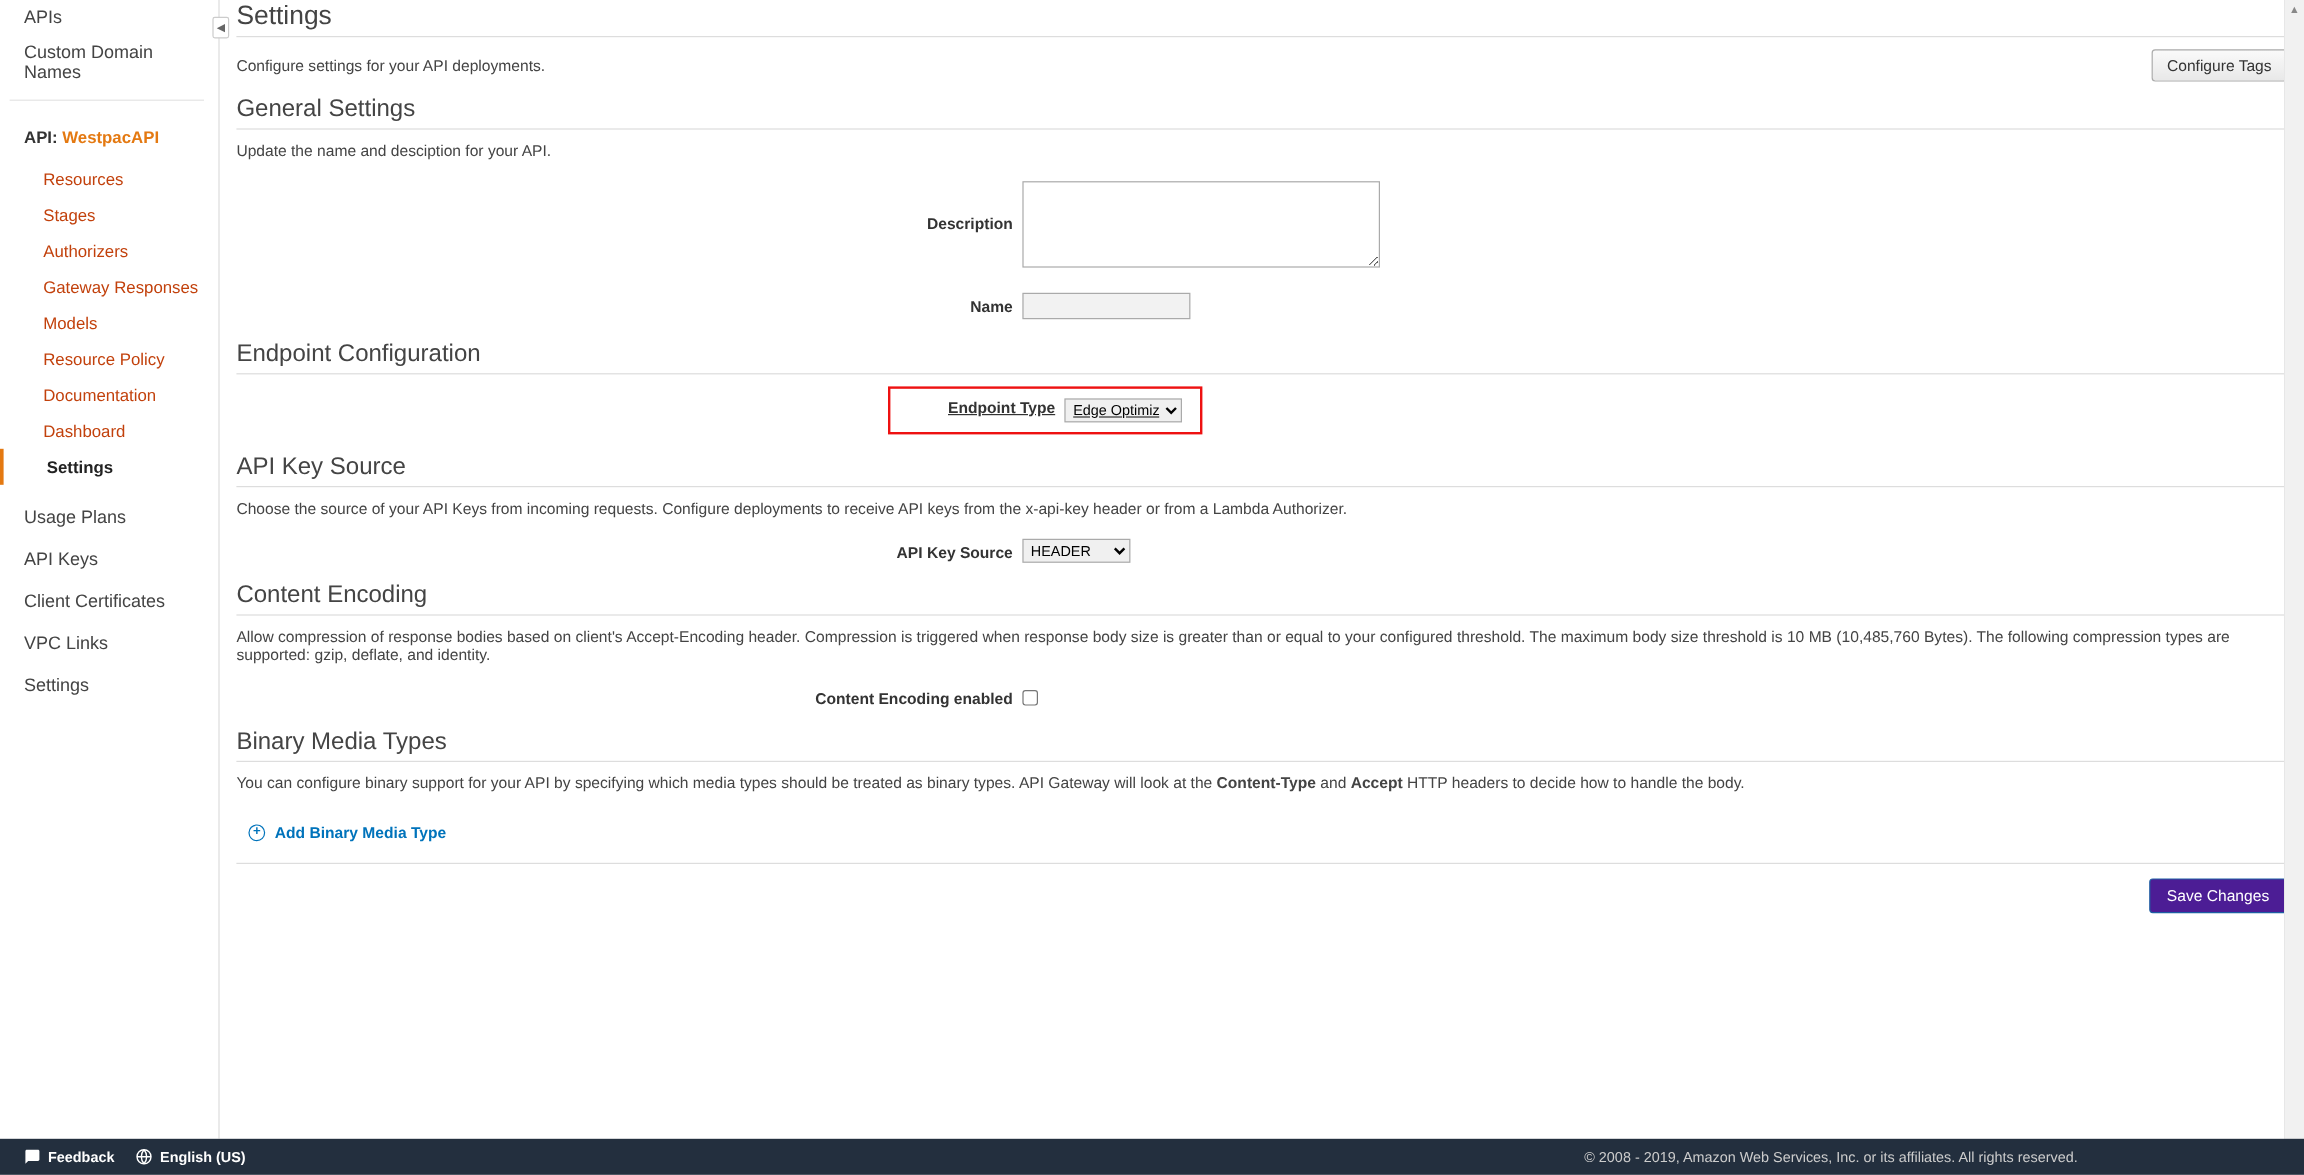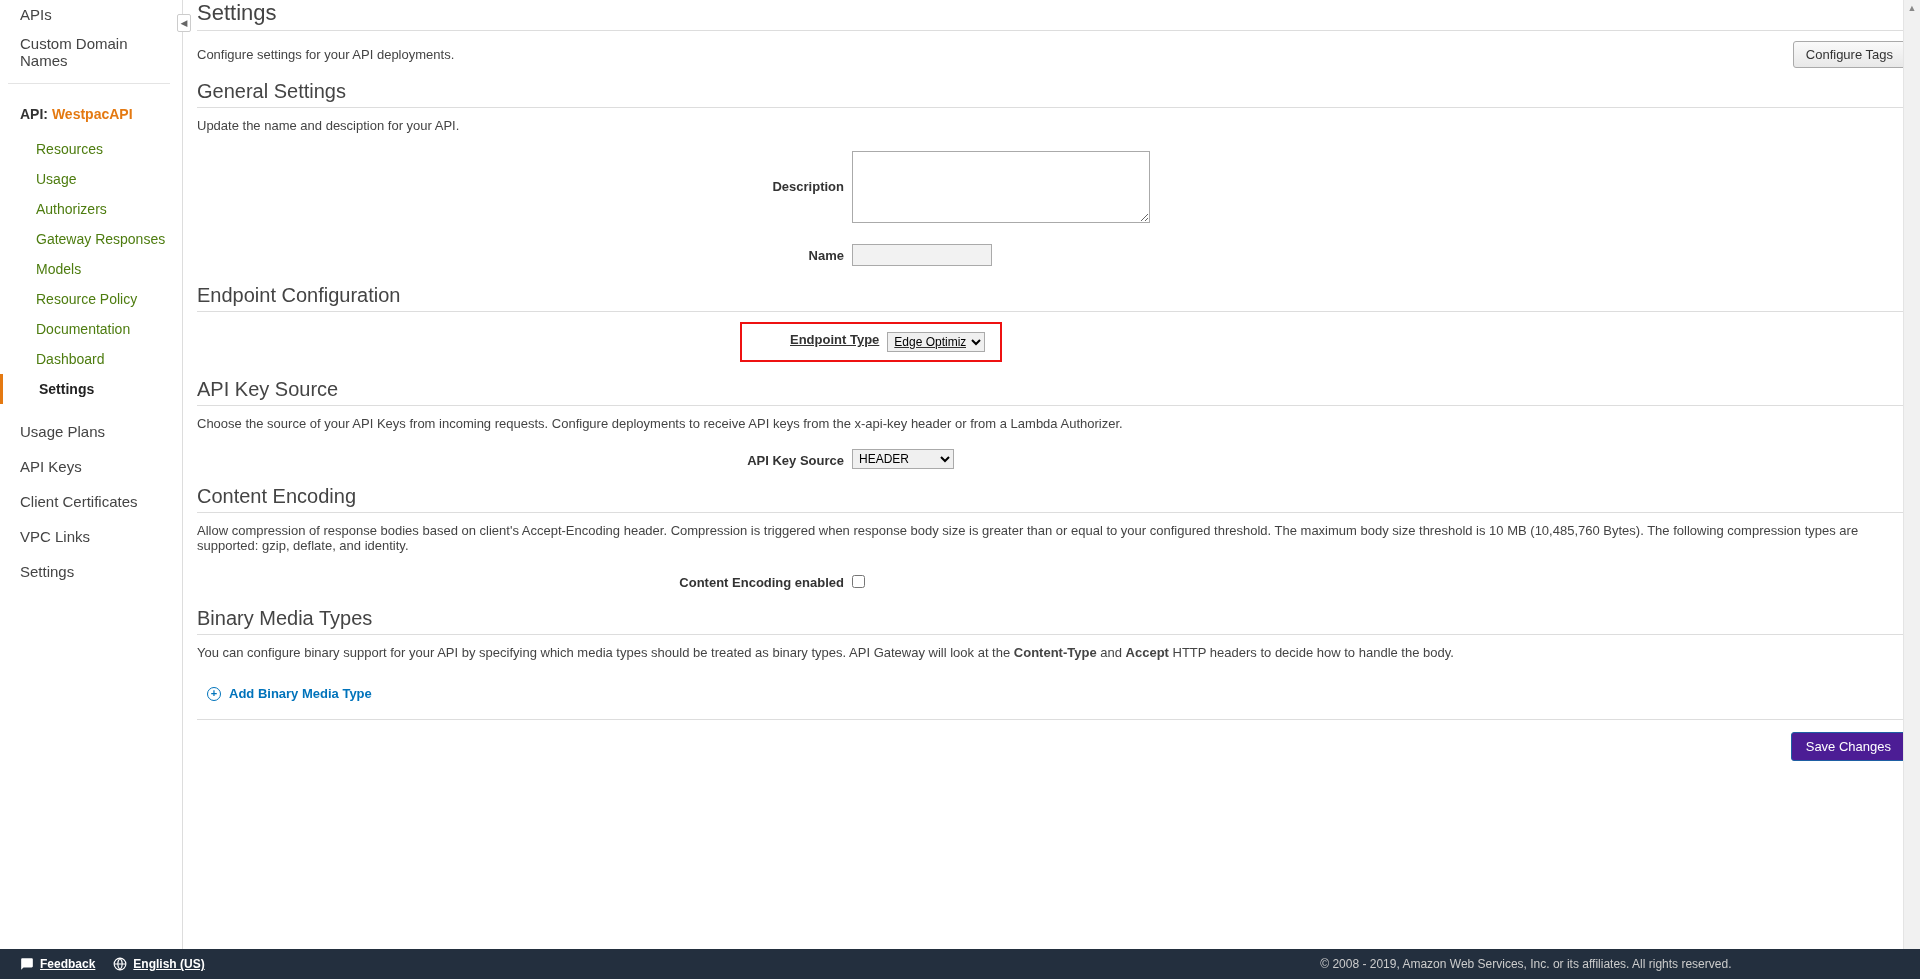--- a/index.html
+++ b/index.html
@@ -5,50 +5,50 @@
 * { box-sizing: border-box; margin: 0; padding: 0; }
 body { font-family: "Helvetica Neue", Helvetica, Arial, sans-serif; font-size: 13px; color: #333; background: #fff; }
 .page { display: flex; height: 949px; overflow: hidden; }
 .sidebar { width: 183px; border-right: 1px solid #ddd; padding: 0 0 10px 0; flex-shrink: 0; position: relative; }
 .sidebar-toggle { position: absolute; top: 14px; right: -9px; width: 14px; height: 18px; background: #fff; border: 1px solid #ccc; border-radius: 2px; font-size: 9px; line-height: 16px; text-align: center; color: #666; cursor: pointer; }
 .sidebar .top-item { padding: 6px 10px 6px 20px; font-size: 15px; color: #444; cursor: pointer; }
 .sidebar hr { border: none; border-top: 1px solid #e4e4e4; margin: 8px 12px 16px 8px; }
 .api-label { padding: 6px 10px 6px 20px; font-size: 14px; font-weight: bold; color: #333; }
 .api-label .api-name { color: #e47911; font-weight: bold; }
 .sub-items { margin-top: 6px; }
-.sub-item { padding: 7px 10px 7px 36px; font-size: 14px; color: #4d7c0f; cursor: pointer; }
+.sub-item { padding: 7px 10px 7px 36px; font-size: 14px; color: #c2410c; cursor: pointer; }
 .sub-item.active { border-left: 3px solid #e47911; padding-left: 36px; font-weight: bold; color: #222; }
 .lower-item { padding: 9px 10px 9px 20px; font-size: 15px; color: #444; cursor: pointer; }
 .main { flex: 1; padding: 0 14px 20px 14px; overflow-y: auto; position: relative; }
 .page-title { font-size: 22px; color: #444; font-weight: 400; padding: 0 0 4px 0; border-bottom: 1px solid #ddd; margin-bottom: 6px; }
 .intro-row { display: flex; justify-content: space-between; align-items: center; margin-bottom: 8px; }
 .intro-text { font-size: 13px; color: #444; padding: 10px 0; }
 .btn-default { background: linear-gradient(#fafafa,#e8e8e8); border: 1px solid #aaa; border-radius: 3px; padding: 5px 12px; font-size: 13px; color: #333; cursor: pointer; }
 .section-title { font-size: 20px; font-weight: 400; color: #444; padding-bottom: 4px; border-bottom: 1px solid #ddd; margin-top: 6px; margin-bottom: 10px; }
 .section-desc { font-size: 13px; color: #444; margin-bottom: 18px; }
 .form-row { display: flex; align-items: flex-start; margin-bottom: 18px; }
 .form-label { width: 655px; text-align: right; font-weight: bold; font-size: 13px; color: #333; padding-right: 8px; padding-top: 4px; }
 .form-field { flex: 0 0 auto; }
 .text-input { width: 140px; height: 22px; border: 1px solid #aaa; padding: 2px 5px; font-size: 12px; background: #f2f2f2; }
 .desc-textarea { width: 298px; height: 72px; border: 1px solid #aaa; resize: both; font-size: 12px; padding: 3px; }
 .select-box { border: 1px solid #aaa; font-size: 12px; padding: 1px 2px; background: #f0f0f0; height: 20px; }
 .select-endpoint { width: 98px; }
-.select-apikey { width: 102px; }
+.select-apikey { width: 90px; }
 .endpoint-highlight { border: 2px solid #e11; padding: 8px 15px 8px 48px; display: inline-flex; align-items: flex-start; text-decoration: underline; }
 .endpoint-row { display:flex; justify-content:flex-start; margin-bottom: 16px; margin-left: 543px; }
 .form-row-center { display:flex; justify-content:flex-start; margin-bottom: 16px; }
 .checkbox-in { width: 13px; height: 13px; }
 .binary-desc .bold { font-weight: bold; }
 .add-binary-link { color: #0073bb; font-size: 13px; font-weight: bold; cursor: pointer; display: inline-flex; align-items: center; margin: 8px 0 14px 10px; }
 .add-binary-link .plus-circle { width: 14px; height: 14px; border: 1.5px solid #0073bb; border-radius: 50%; display: inline-flex; align-items: center; justify-content: center; margin-right: 8px; font-size: 11px; line-height: 1; }
 .footer-actions { display:flex; justify-content:flex-end; padding: 12px 0 0 0; border-top: 1px solid #ddd; margin-top: 4px; }
 .btn-primary { background: #4c1d95; border: 1px solid #1e5fa3; color: #fff; border-radius: 3px; padding: 6px 14px; font-size: 13px; cursor: pointer; }
 .bottom-bar { position: fixed; bottom: 0; left: 0; right: 0; height: 30px; background: #232f3e; color: #fff; display: flex; align-items: center; padding: 0 20px; font-size: 12px; justify-content: space-between; }
 .bottom-left { display:flex; align-items:center; gap:18px; }
-.bottom-left .fb-item { display:flex; align-items:center; gap:6px; cursor:pointer; font-weight: bold; text-decoration: underline; }
+.bottom-left .fb-item { display:flex; align-items:center; gap:6px; cursor:pointer; font-weight: bold; }
 .bottom-right { display:flex; align-items:center; gap:6px; }
 .bottom-right a { color: #fff; text-decoration: none; font-weight: bold; margin-top: 48px; }
 .bottom-right .copyright { color: #ccc; }
 .right-scroll { position: fixed; top: 0; right: 0; width: 17px; height: calc(100% - 30px); background: #f1f1f1; border-left: 1px solid #e4e4e4; }
 .right-scroll .arrow-up { position:absolute; top:0; width:100%; height:17px; text-align:center; font-size:9px; line-height:17px; color:#888; }
 svg { display: block; }
 </style>
 </head>
 <body>
 
@@ -56,21 +56,21 @@
   <div class="sidebar">
     <div class="sidebar-toggle">◀</div>
     <div class="top-item">APIs</div>
     <div class="top-item">Custom Domain Names</div>
     <hr>
     <div class="api-label">
       <span>API: </span><span class="api-name">WestpacAPI</span>
     </div>
     <div class="sub-items">
       <div class="sub-item">Resources</div>
-      <div class="sub-item">Usage</div>
+      <div class="sub-item">Stages</div>
       <div class="sub-item">Authorizers</div>
       <div class="sub-item">Gateway Responses</div>
       <div class="sub-item">Models</div>
       <div class="sub-item">Resource Policy</div>
       <div class="sub-item">Documentation</div>
       <div class="sub-item">Dashboard</div>
       <div class="sub-item active">Settings</div>
     </div>
     <div style="height:10px"></div>
     <div class="lower-item">Usage Plans</div>

